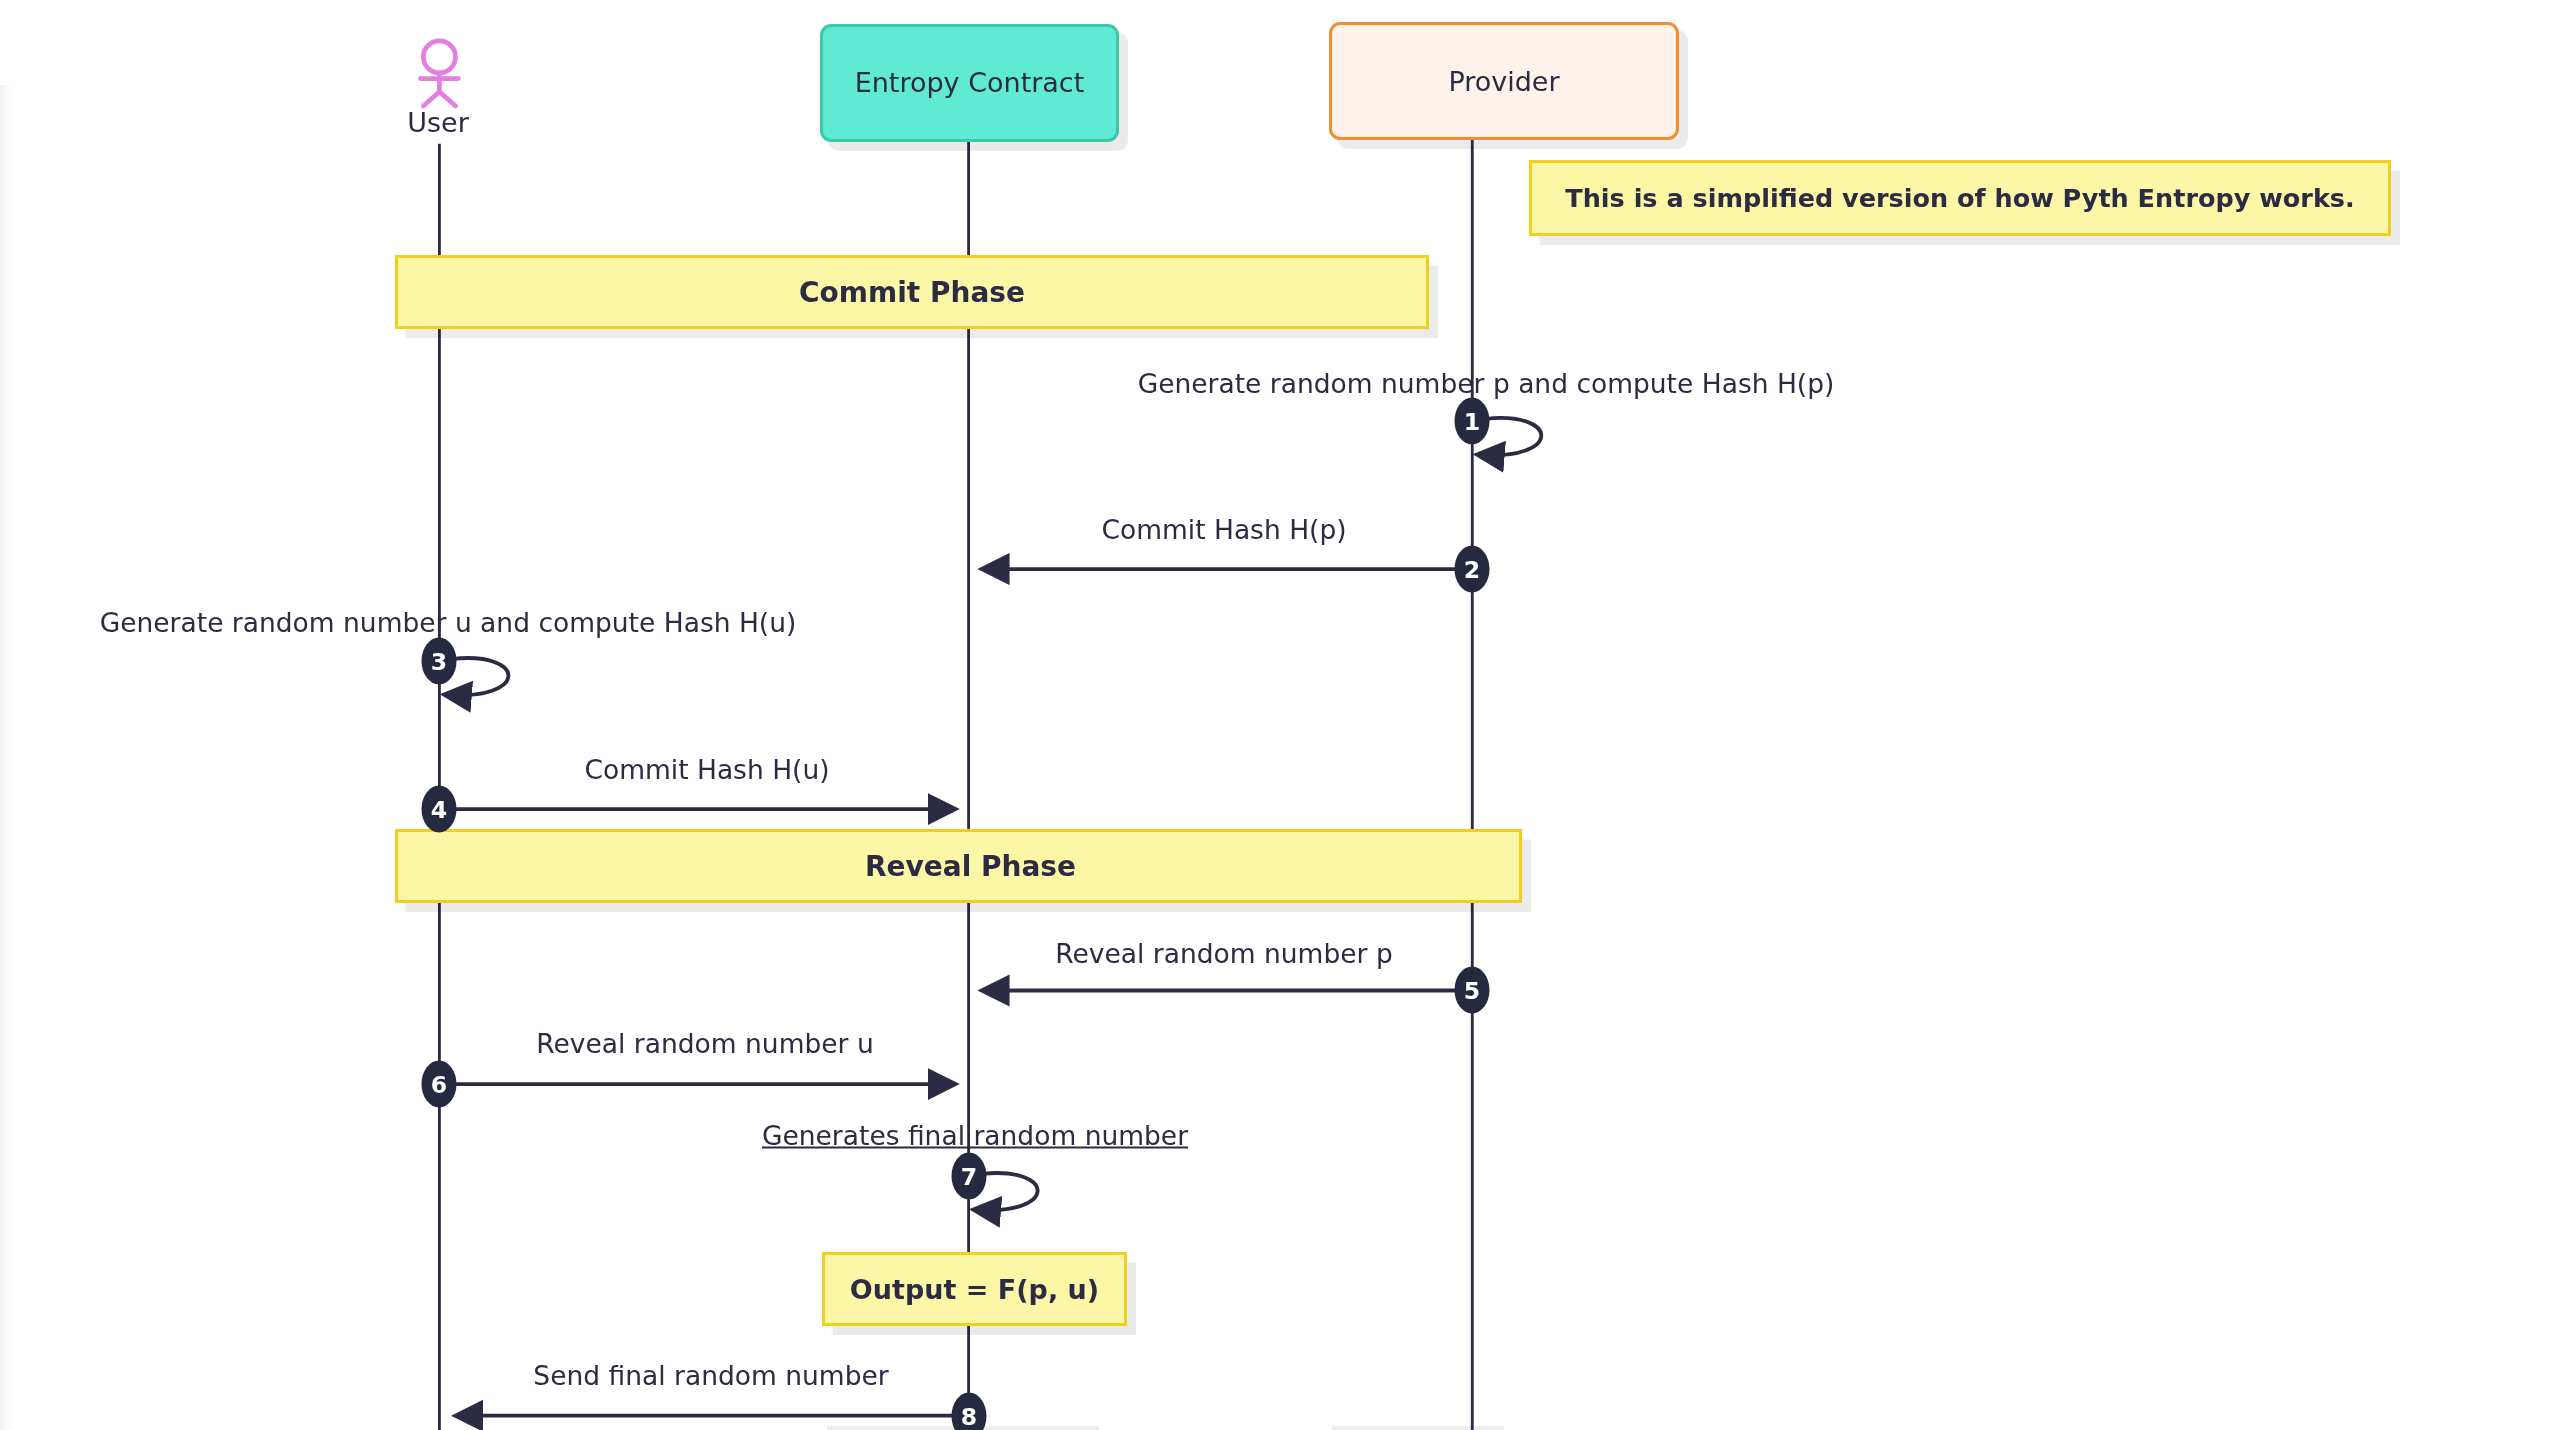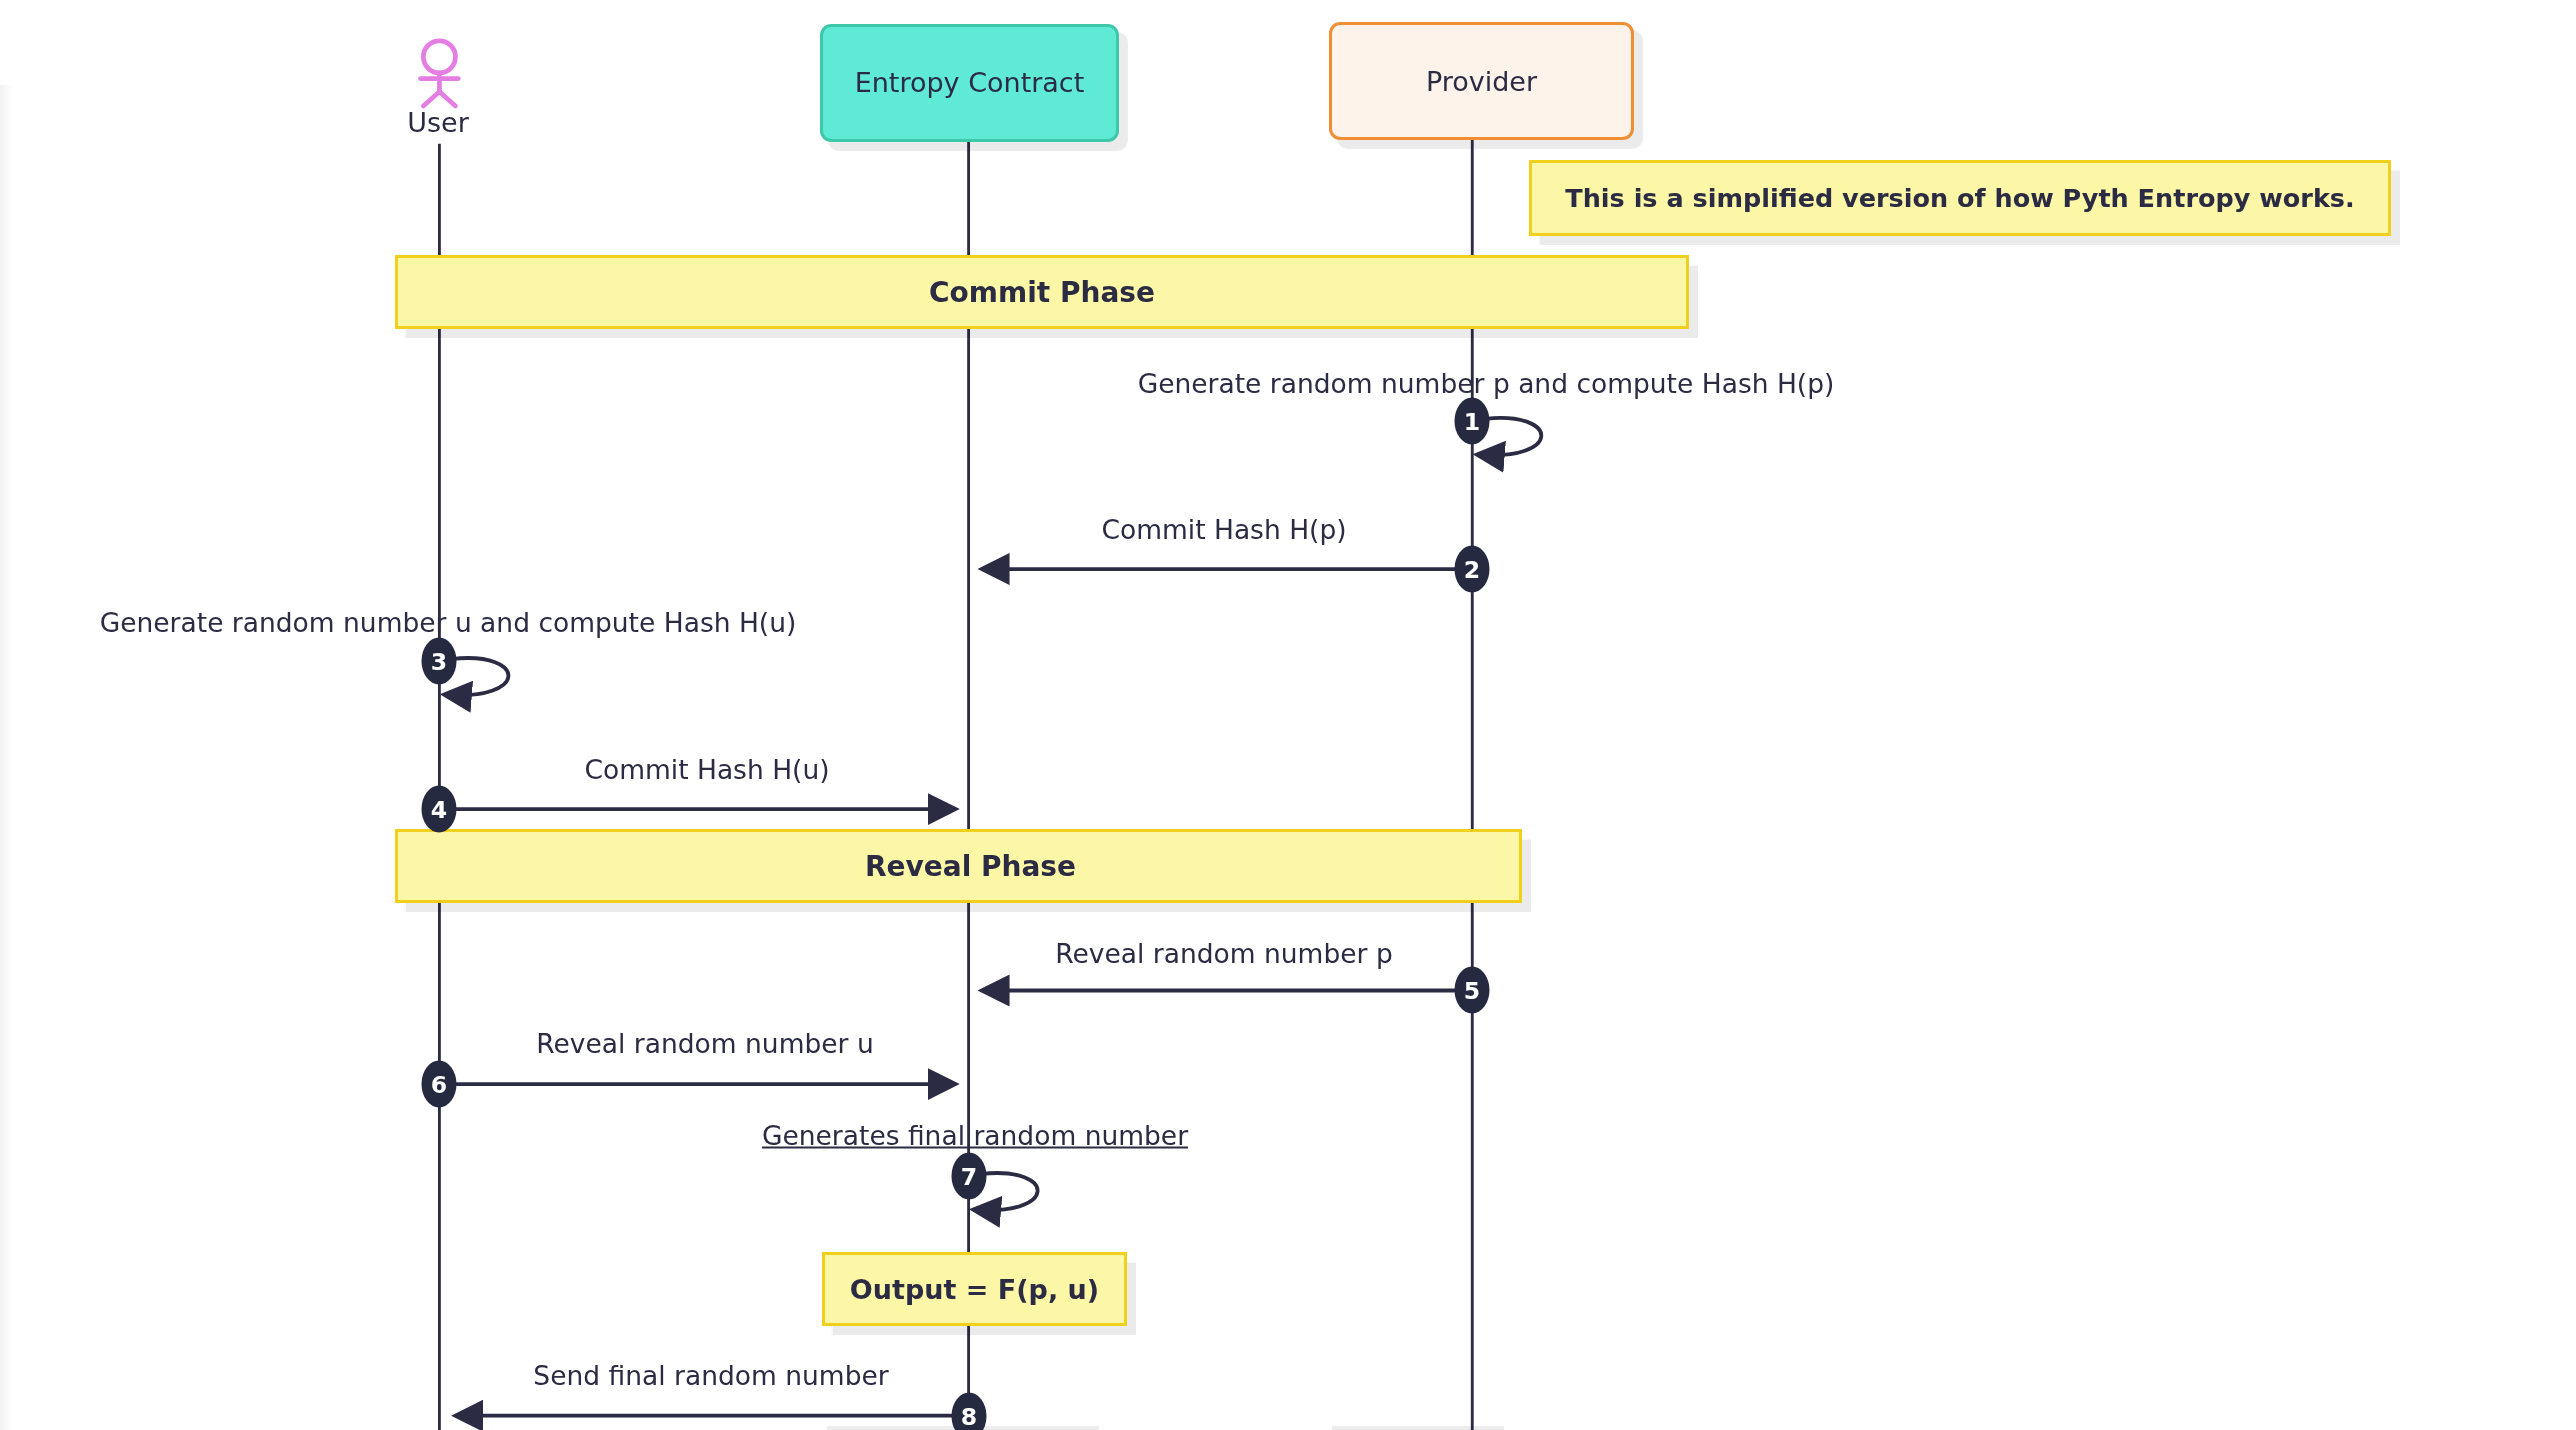--- a/index.html
+++ b/index.html
@@ -111,29 +111,29 @@
   </svg>
 
   <div class="layer">
 
     <div class="actor-label" style="left:438px;top:122px;">User</div>
 
     <div class="actor-box entropy" style="left:820px;top:23.6px;width:299px;height:118px;">
       <span>Entropy Contract</span>
     </div>
 
-    <div class="actor-box provider" style="left:1329px;top:22px;width:305px;height:118px;">
+    <div class="actor-box provider" style="left:1329px;top:22px;width:350px;height:118px;">
       <span>Provider</span>
     </div>
 
     <div class="note" style="left:1529px;top:160px;width:862px;height:76px;">
       <span>This is a simplified version of how Pyth Entropy works.</span>
     </div>
 
-    <div class="phase-banner" style="left:395px;top:255px;width:1294px;height:74px;">
+    <div class="phase-banner" style="left:395px;top:255px;width:1034px;height:74px;">
       <span>Commit Phase</span>
     </div>
 
     <div class="phase-banner" style="left:395px;top:829px;width:1127px;height:74px;padding-left:24px;">
       <span>Reveal Phase</span>
     </div>
 
     <div class="msg-label" style="left:1486px;top:383px;">Generate random number p and compute Hash H(p)</div>
     <div class="msg-label" style="left:1224px;top:529px;">Commit Hash H(p)</div>
     <div class="msg-label" style="left:448px;top:622px;">Generate random number u and compute Hash H(u)</div>

